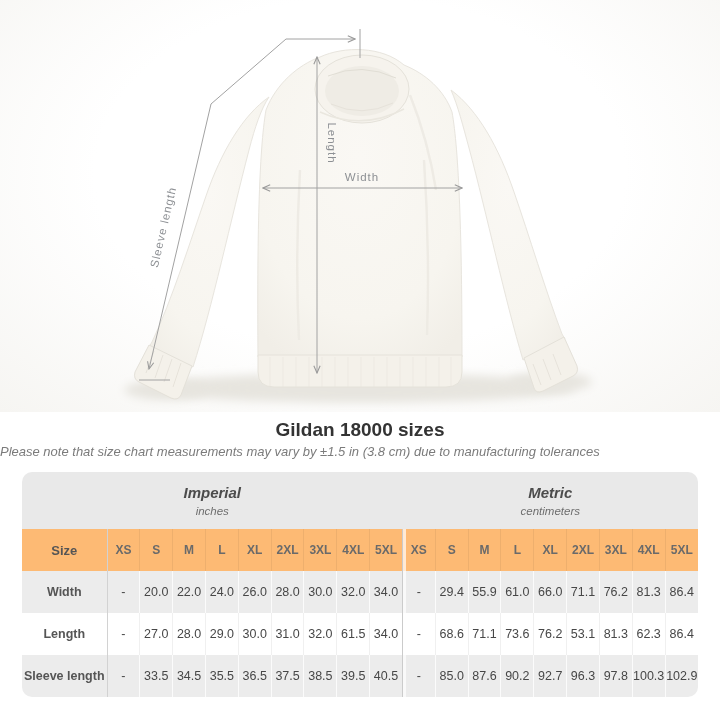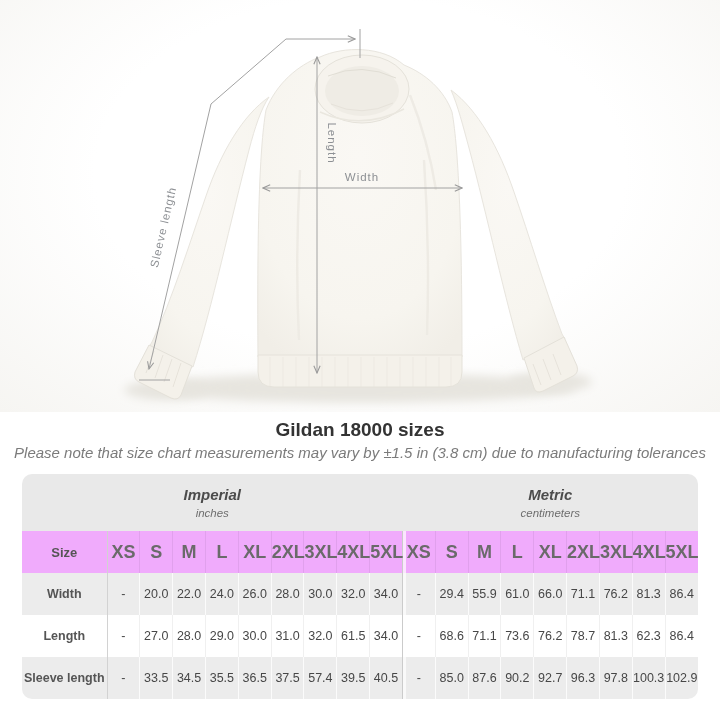--- a/index.html
+++ b/index.html
@@ -8,42 +8,42 @@
   
   .photo{
     width:720px;height:412px;position:relative;
     background:radial-gradient(ellipse at 50% 42%, #ffffff 52%, #f6f5f2 100%);
   }
   .photo svg{display:block;width:720px;height:412px;}
   svg text{font-family:"Liberation Sans",sans-serif;font-size:11.5px;fill:#8d9094;letter-spacing:1px;}
 
   
   .title{margin:7px 0 3px;text-align:center;font-size:19px;font-weight:bold;color:#333;}
-  .note{margin:0;text-align:center;font-style:italic;font-size:15px;color:#7b7b7b;}
+  .note{margin:0;font-style:italic;font-size:13px;color:#7b7b7b;}
 
   
   .table-wrap{
     width:676px;margin:13px auto 0;border-radius:10px;overflow:hidden;
     font-size:12.5px;color:#4a4a4a;
   }
   .group-header{
     display:grid;grid-template-columns:85px repeat(18,1fr);
     background:#e9e9e9;height:57px;
   }
   .group{display:flex;flex-direction:column;align-items:center;justify-content:center;gap:4px;}
   .group-imperial{grid-column:1/11;}
   .group-metric{grid-column:11/20;text-align:right;}
   .group-label{font-style:italic;font-weight:bold;font-size:15px;color:#4c4c4c;}
   .group-unit{font-style:italic;font-size:11.5px;color:#6e6e6e;}
 
   table{width:100%;border-collapse:collapse;table-layout:fixed;}
   col.label-col{width:85px;}
   th,td{height:42px;text-align:center;vertical-align:middle;padding:0;border-left:1px solid transparent;}
-  thead tr{background:#f0abfc;margin-top:21px;}
-  thead th{font-weight:bold;color:#6a6a6a;font-size:18px;}
+  thead tr{background:#fdba74;margin-top:21px;}
+  thead th{font-weight:bold;color:#6a6a6a;font-size:12px;}
   thead th.size-label{color:#555;font-size:13px;}
   tbody tr.gray{background:#ececec;}
   tbody tr.white{background:#ffffff;}
   tbody th{font-weight:bold;color:#555;font-size:12.5px;}
   tbody td{color:#474747;}
 
   tr.white td,tr.white th,thead th{border-left-color:rgba(0,0,0,0.06);}
   tr.gray td,tr.gray th{border-left-color:rgba(255,255,255,0.8);}
   th:first-child{border-left:none;}
   .first-data{border-left:1px solid #d2d2d2 !important;}
@@ -234,34 +234,34 @@
           <td>30.0</td>
           <td>31.0</td>
           <td>32.0</td>
           <td>61.5</td>
           <td>34.0</td>
           <td class="group-start">-</td>
           <td>68.6</td>
           <td>71.1</td>
           <td>73.6</td>
           <td>76.2</td>
-          <td>78.7</td>
+          <td>53.1</td>
           <td>81.3</td>
           <td>62.3</td>
           <td>86.4</td>
         </tr>
         <tr class="gray">
           <th>Sleeve length</th>
           <td class="first-data">-</td>
           <td>33.5</td>
           <td>34.5</td>
           <td>35.5</td>
           <td>36.5</td>
           <td>37.5</td>
-          <td>57.4</td>
+          <td>38.5</td>
           <td>39.5</td>
           <td>40.5</td>
           <td class="group-start">-</td>
           <td>85.0</td>
           <td>87.6</td>
           <td>90.2</td>
           <td>92.7</td>
           <td>96.3</td>
           <td>97.8</td>
           <td>100.3</td>

